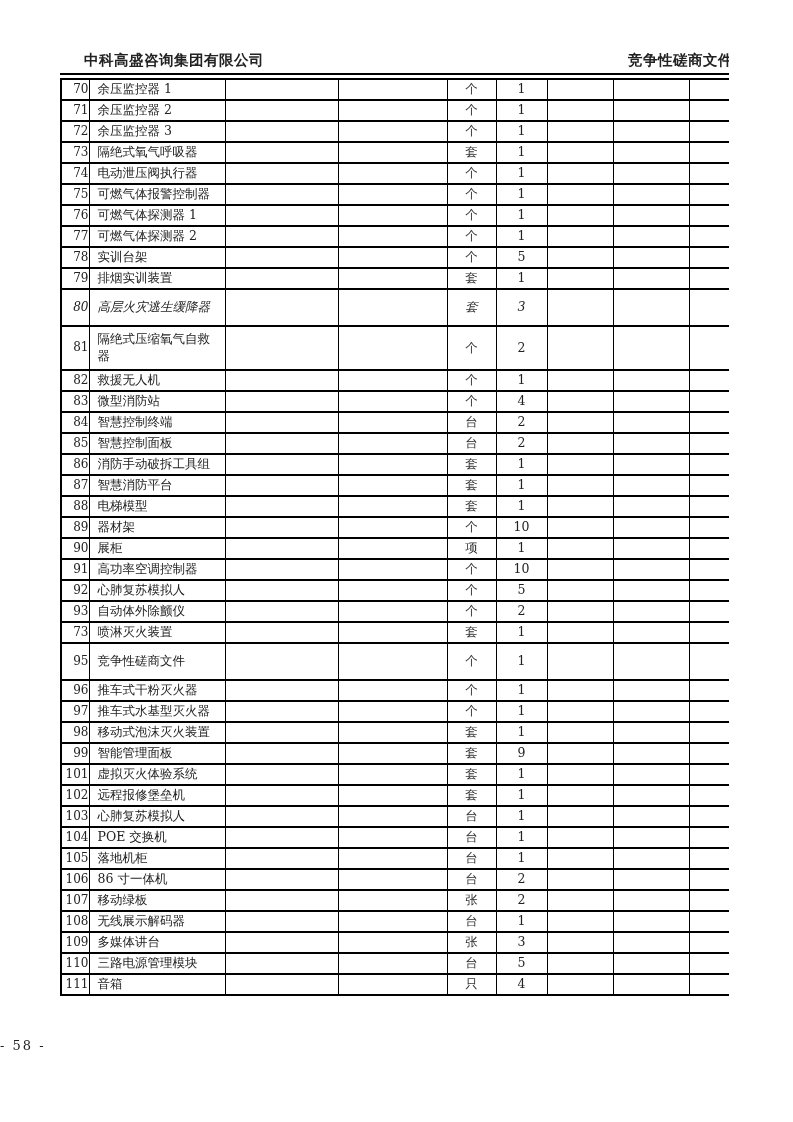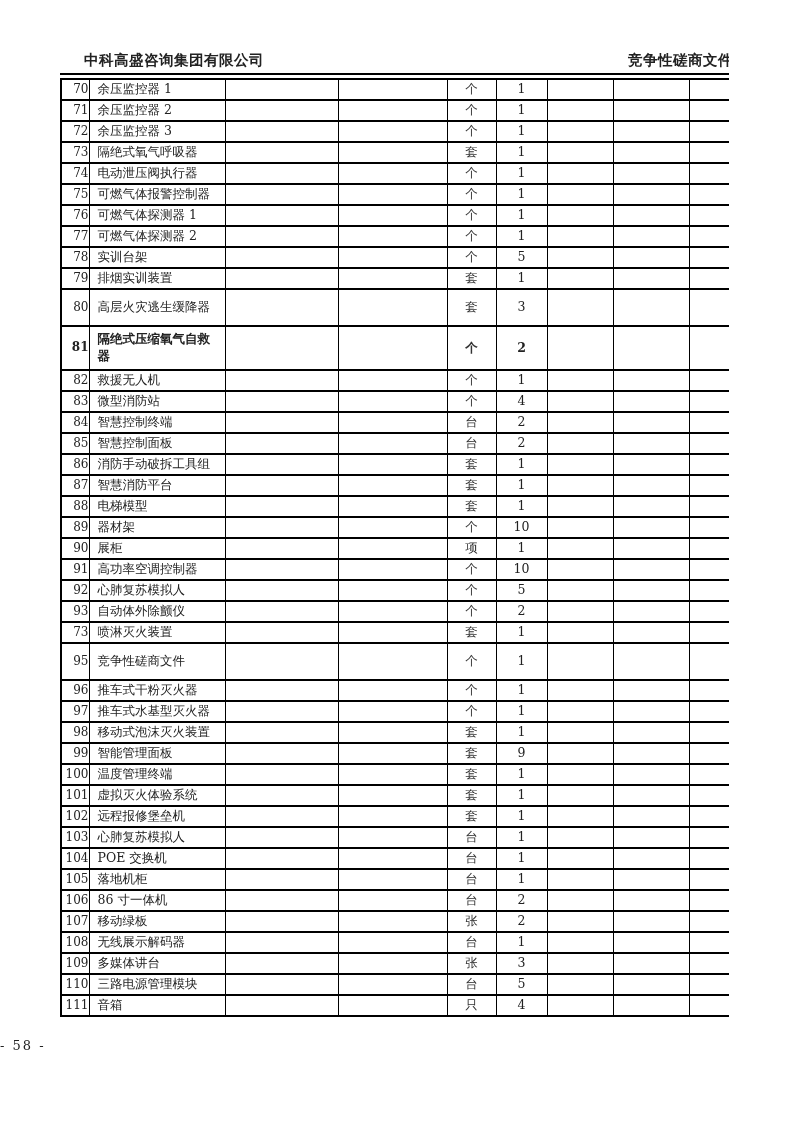--- a/index.html
+++ b/index.html
@@ -189,32 +189,32 @@
           <td class="c-seq">79</td>
           <td class="c-name">排烟实训装置</td>
           <td class="c-empty"></td>
           <td class="c-empty"></td>
           <td class="c-unit">套</td>
           <td class="c-qty">1</td>
           <td class="c-empty"></td>
           <td class="c-empty"></td>
           <td class="c-empty"></td>
         </tr>
-        <tr style="height: 37px;">
+        <tr style="height: 37px; font-style: italic;">
           <td class="c-seq">80</td>
           <td class="c-name">高层火灾逃生缓降器</td>
           <td class="c-empty"></td>
           <td class="c-empty"></td>
           <td class="c-unit">套</td>
           <td class="c-qty">3</td>
           <td class="c-empty"></td>
           <td class="c-empty"></td>
           <td class="c-empty"></td>
         </tr>
-        <tr style="height: 44px; font-weight: bold;">
+        <tr style="height: 44px;">
           <td class="c-seq">81</td>
           <td class="c-name">隔绝式压缩氧气自救器</td>
           <td class="c-empty"></td>
           <td class="c-empty"></td>
           <td class="c-unit">个</td>
           <td class="c-qty">2</td>
           <td class="c-empty"></td>
           <td class="c-empty"></td>
           <td class="c-empty"></td>
         </tr>
@@ -405,31 +405,20 @@
           <td class="c-empty"></td>
           <td class="c-empty"></td>
         </tr>
         <tr>
           <td class="c-seq">99</td>
           <td class="c-name">智能管理面板</td>
           <td class="c-empty"></td>
           <td class="c-empty"></td>
           <td class="c-unit">套</td>
           <td class="c-qty">9</td>
-          <td class="c-empty"></td>
-          <td class="c-empty"></td>
-          <td class="c-empty"></td>
-        </tr>
-        <tr>
-          <td class="c-seq">100</td>
-          <td class="c-name">温度管理终端</td>
-          <td class="c-empty"></td>
-          <td class="c-empty"></td>
-          <td class="c-unit">套</td>
-          <td class="c-qty">1</td>
           <td class="c-empty"></td>
           <td class="c-empty"></td>
           <td class="c-empty"></td>
         </tr>
         <tr>
           <td class="c-seq">101</td>
           <td class="c-name">虚拟灭火体验系统</td>
           <td class="c-empty"></td>
           <td class="c-empty"></td>
           <td class="c-unit">套</td>

